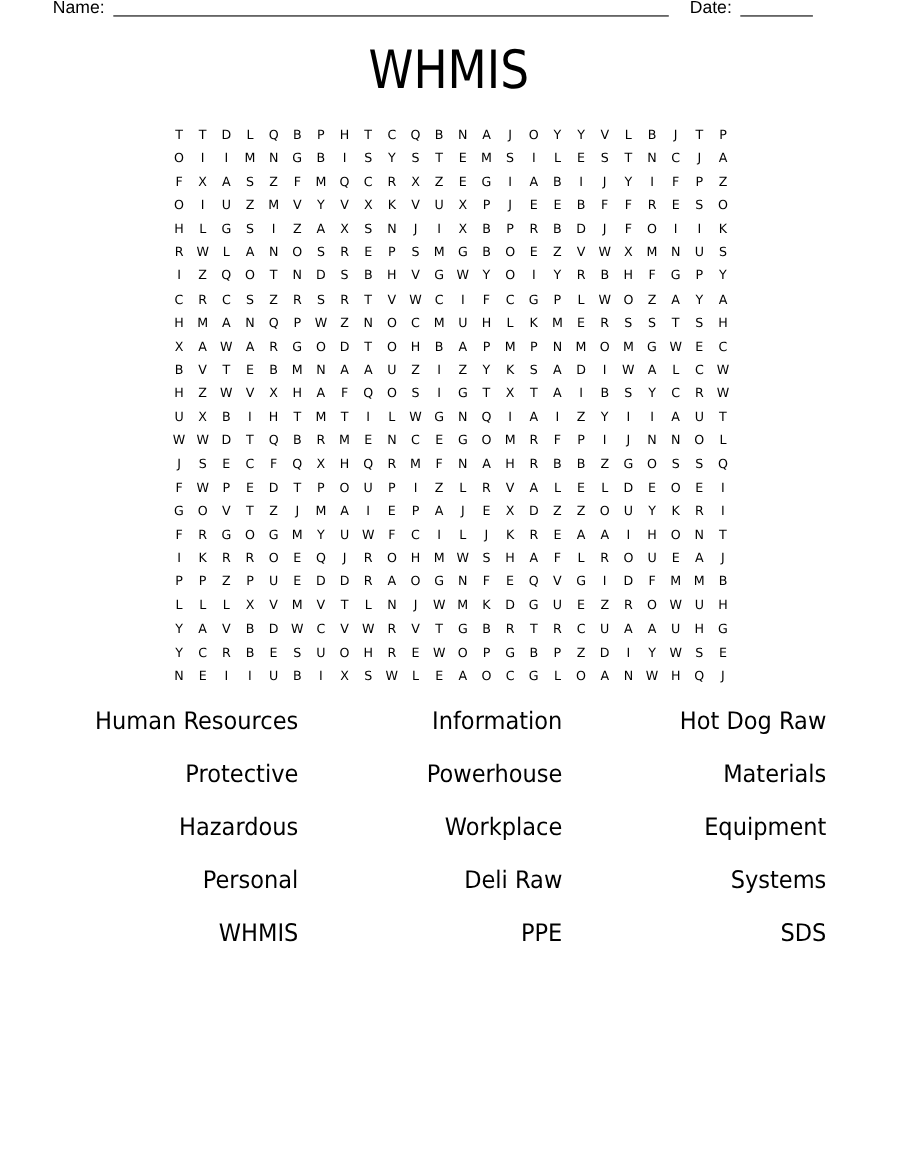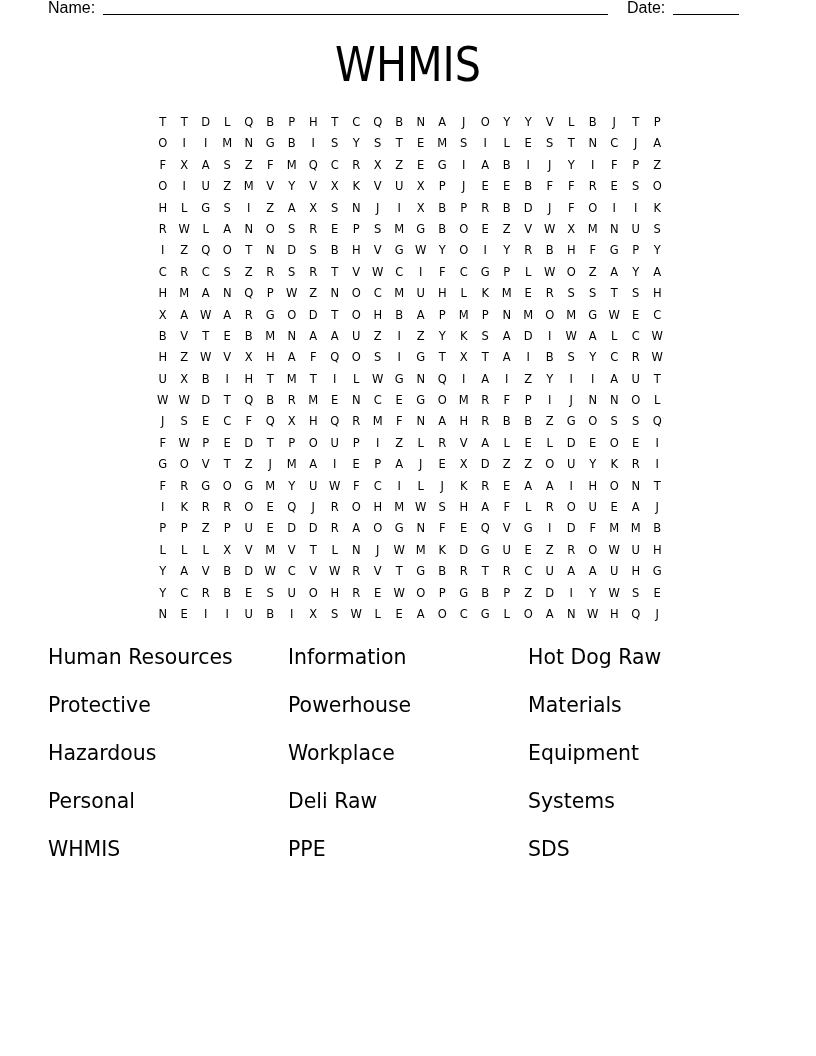--- a/index.html
+++ b/index.html
@@ -22,21 +22,21 @@
       position: absolute; top: 112px; left: 152px;
       display: grid; grid-template-columns: repeat(24, 21.5px);
       grid-auto-rows: 21.4px;
     }
     .cell {
       font-family: "DejaVu Sans", sans-serif; font-size: 11.5px; line-height: 21.4px;
       text-align: center; width: 21.5px;
     }
     .words {
       position: absolute; top: 642px; left: 48px; width: 720px;
-      display: grid; grid-template-columns: 240px 240px 240px; grid-auto-rows: 48px;
+      display: grid; grid-template-columns: 240px 240px 240px; grid-auto-rows: 48px; text-align: right;
     }
     .word {
       font-family: "DejaVu Sans", sans-serif; font-size: 22px; line-height: 30px;
       white-space: nowrap; transform-origin: left center; transform: scaleX(0.93);
     }
   </style>
 </head>
 <body>
 
 <div class="header-line">

